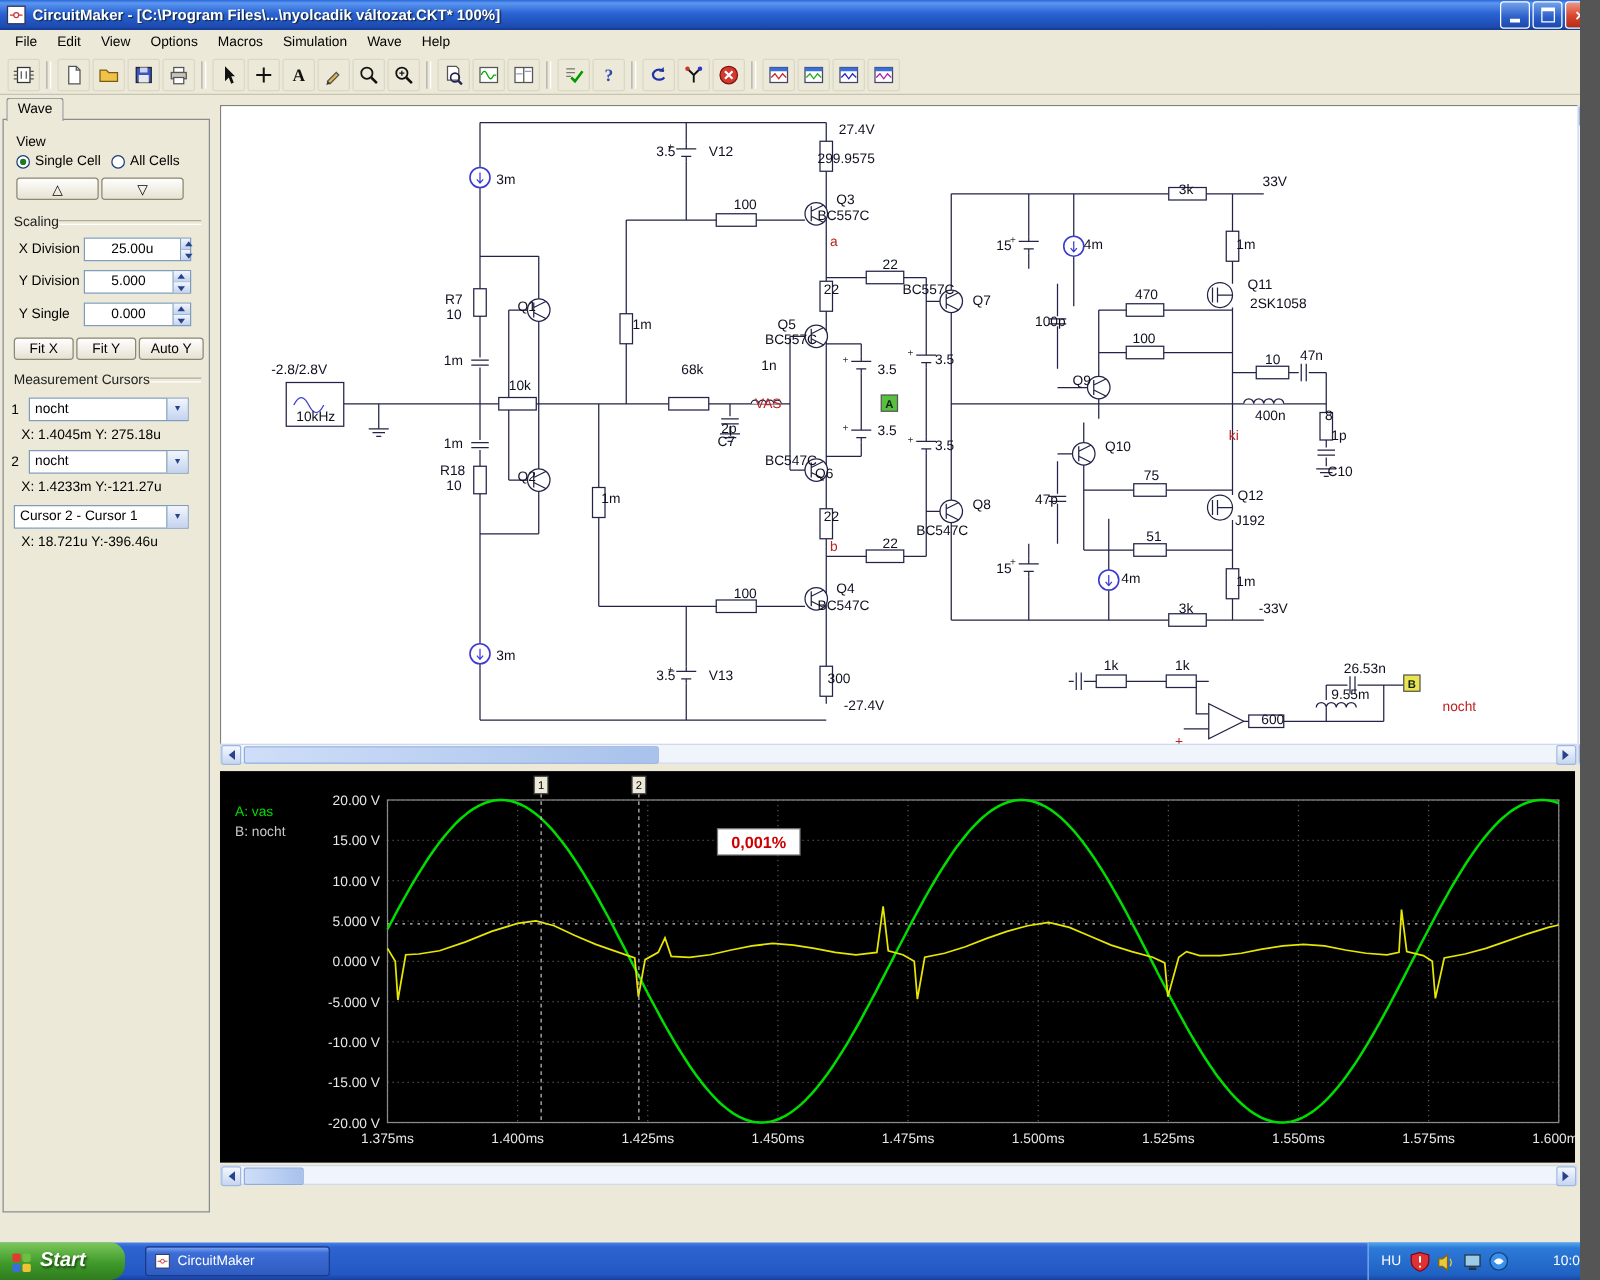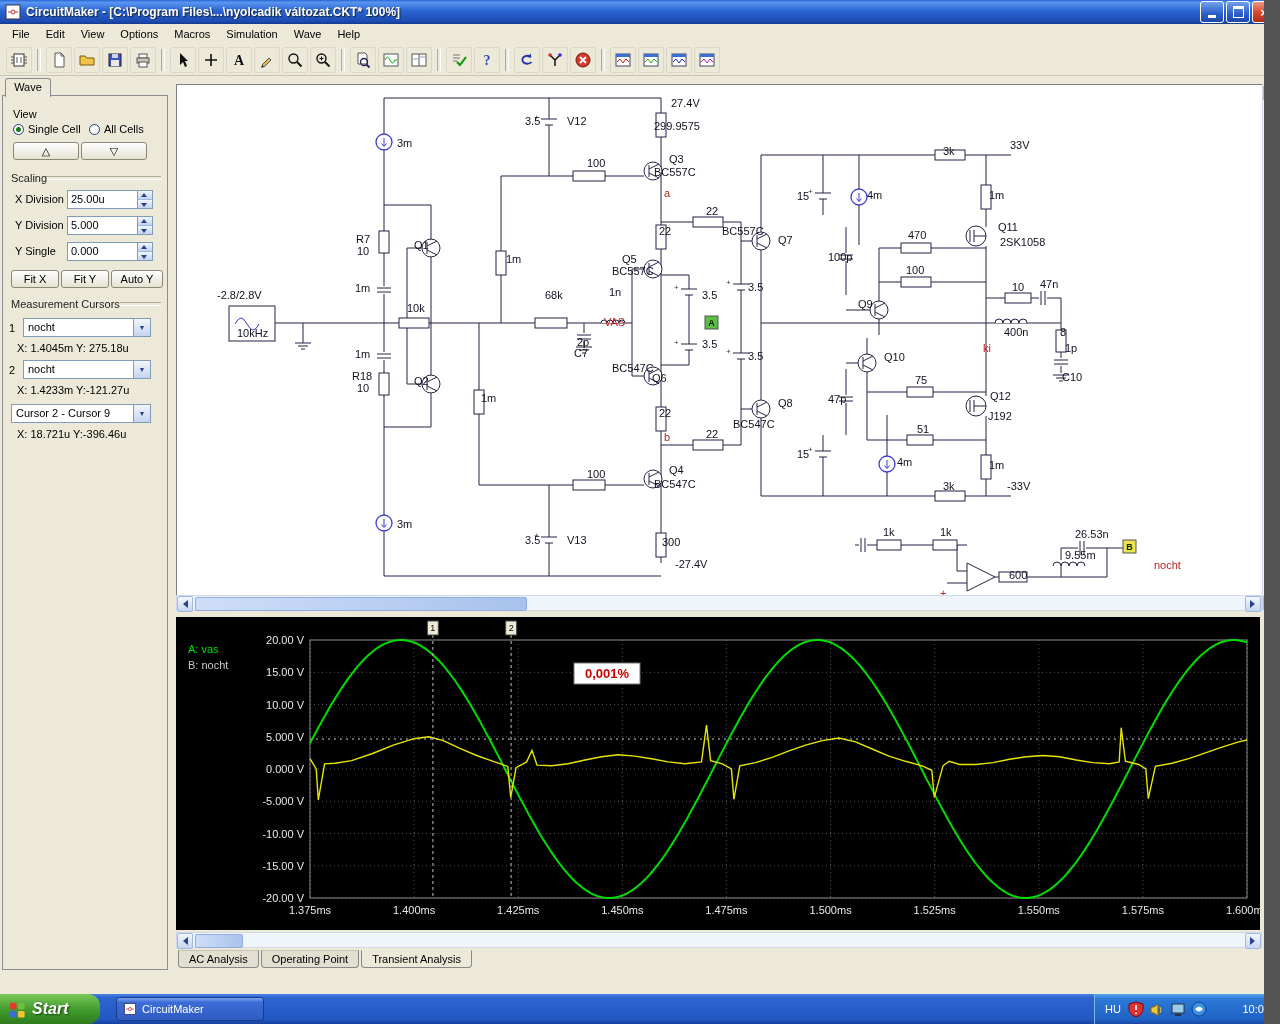--- a/index.html
+++ b/index.html
@@ -27,21 +27,21 @@
   
   .left-panel{position:absolute;left:2px;top:78px;width:166px;height:892px;}
   .panel-tab{position:absolute;left:3px;top:0;width:44px;height:18px;background:#ece9d8;border:1px solid #898c95;border-bottom:none;border-radius:3px 3px 0 0;text-align:center;line-height:17px;z-index:2;}
   .panel-body{position:absolute;left:0;top:17px;right:0;bottom:0;border:1px solid #898c95;background:#ece9d8;}
   .plabel{position:absolute;}
   .sect{position:absolute;left:8px;right:6px;display:flex;align-items:center;gap:0;color:#222;}
   .sect .rule{flex:1;height:2px;border-top:1px solid #b0ac9c;border-bottom:1px solid #fff;}
   .frow{position:absolute;left:0;width:100%;height:19px;}
   .flabel{position:absolute;left:12px;top:3px;}
   .spin{position:absolute;left:64px;top:0;width:86px;height:19px;background:#fff;border:1px solid #7f9db9;display:flex;box-sizing:border-box;}
-  .spin-val{flex:1;padding:2px 3px;}
+  .spin-val{flex:1;padding:2px 21px;}
   .spin-ars{width:14px;display:flex;flex-direction:column;border-left:1px solid #7f9db9;}
   .sa{flex:1;background:linear-gradient(#f2f6fd,#c4d3ef);border-bottom:1px solid #9db9e0;position:relative;}
   .sa:last-child{border-bottom:none;}
   .sa.up::after{content:'';position:absolute;left:3px;top:2px;border:3px solid transparent;border-bottom:4px solid #26428c;border-top:none;}
   .sa.dn::after{content:'';position:absolute;left:3px;top:3px;border:3px solid transparent;border-top:4px solid #26428c;border-bottom:none;}
   .radio-row{position:absolute;display:flex;align-items:center;gap:4px;}
   .radio{width:11px;height:11px;border-radius:50%;border:1px solid #1a3f7a;background:#fff;position:relative;box-sizing:border-box;}
   .radio.on::after{content:'';position:absolute;left:2px;top:2px;width:5px;height:5px;border-radius:50%;background:#1d7a1d;}
   .xp-btn{position:absolute;height:18px;background:linear-gradient(#fefefe,#e6e2d2);border:1px solid #8a8877;border-radius:3px;font-size:11px;font-family:inherit;padding:0;}
   .combo{position:absolute;height:19px;background:#fff;border:1px solid #7f9db9;display:flex;box-sizing:border-box;}
@@ -377,21 +377,21 @@
         <span class="combo-btn">▼</span>
       </span>
       <span class="readout" style="top:246px">X: 1.4045m Y: 275.18u</span>
       <span class="plabel" style="left:6px;top:268px">2</span>
       <span class="combo" style="left:20px;top:264px;width:128px">
         <span class="combo-val">nocht</span>
         <span class="combo-btn">▼</span>
       </span>
       <span class="readout" style="top:288px">X: 1.4233m Y:-121.27u</span>
       <span class="combo" style="left:8px;top:308px;width:140px">
-        <span class="combo-val">Cursor 2 - Cursor 9</span>
+        <span class="combo-val">Cursor 2 - Cursor 1</span>
         <span class="combo-btn">▼</span>
       </span>
       <span class="readout" style="top:332px">X: 18.721u Y:-396.46u</span>
     </div>
   </div>
 
   <div class="schem-wrap">
     <svg id="schem" width="1086" height="511" viewBox="0 0 1086 511">
         <rect x="0" y="0" width="1086" height="511" fill="#ffffff"></rect>
         <path d="M207,13 H484 M207,491 H484 M207,13 V491 M372,13 V31 M372,43 V91 M324,91 H467 M324,91 V238 M372,491 V462 M372,448 V400 M302,400 H467 M302,238 V400 M98,238 H358 M126,238 V258 M390,238 H455 M455,184 V291 M455,184 H467 M455,291 H467 M407,238 V262 M230,163 V299 M245,163 H230 M245,299 H230 M254,120 V342 M207,120 H254 M207,342 H254 M484,13 V478 M484,137 H564 M484,360 H564 M484,190 H512 M484,280 H512 M512,190 V280 M564,137 V360 M564,156 H575 M564,324 H575 M584,70 V147 M584,165 V315 M584,333 V411 M584,238 H809 M584,70 H758 M788,70 H834 M584,411 H758 M788,411 H834 M809,70 V142 M809,161 V311 M809,331 V411 M646,70 V130 M646,350 V411 M682,70 V160 M710,330 V411 M669,142 V210 M669,284 V350 M702,163 V250 M693,225 H669 M690,253 V355 M681,278 H669 M702,163 H809 M702,197 H809 M690,307 H809 M690,355 H809 M809,213 H884 M884,213 V245 M884,267 V288 M809,238 H884 M678,460 H700 M724,460 H756 M780,460 H790 M780,460 V486 H790 M770,498 H790 M818,492 H822 M850,492 H930 M930,492 V463 M884,463 H952 M884,463 V492" stroke="#232347" fill="none" stroke-width="1"></path>
@@ -671,25 +671,20 @@
         <i class="tl left"></i>
       </div>
     <div class="sb-track">
         <div class="sb-thumb" style="top:1px;height:12px;left:2px;width:46px"></div>
       </div>
     <div class="sb-btn">
         <i class="tl right"></i>
       </div>
   </div>
 
-  <div class="tabstrip" id="tabstrip">
-      <div class="btab">AC Analysis</div>
-      <div class="btab">Operating Point</div>
-      <div class="btab active">Transient Analysis</div>
-    </div>
 
   <div class="taskbar">
     <div class="start-btn">
       <span class="tray-ic">
         <svg width="19" height="19" viewBox="0 0 20 20">
             <rect x="2" y="3" width="7" height="7" rx="1.5" fill="#e4392e"></rect>
             <rect x="10.5" y="3" width="7" height="7" rx="1.5" fill="#6fbf3e"></rect>
             <rect x="2" y="11.5" width="7" height="7" rx="1.5" fill="#3a6fd8"></rect>
             <rect x="10.5" y="11.5" width="7" height="7" rx="1.5" fill="#f0c334"></rect>
           </svg>

